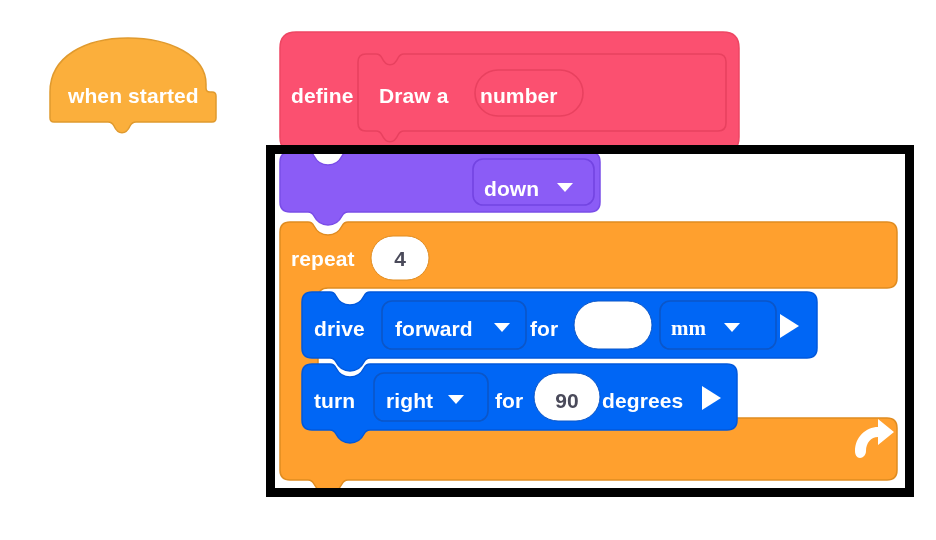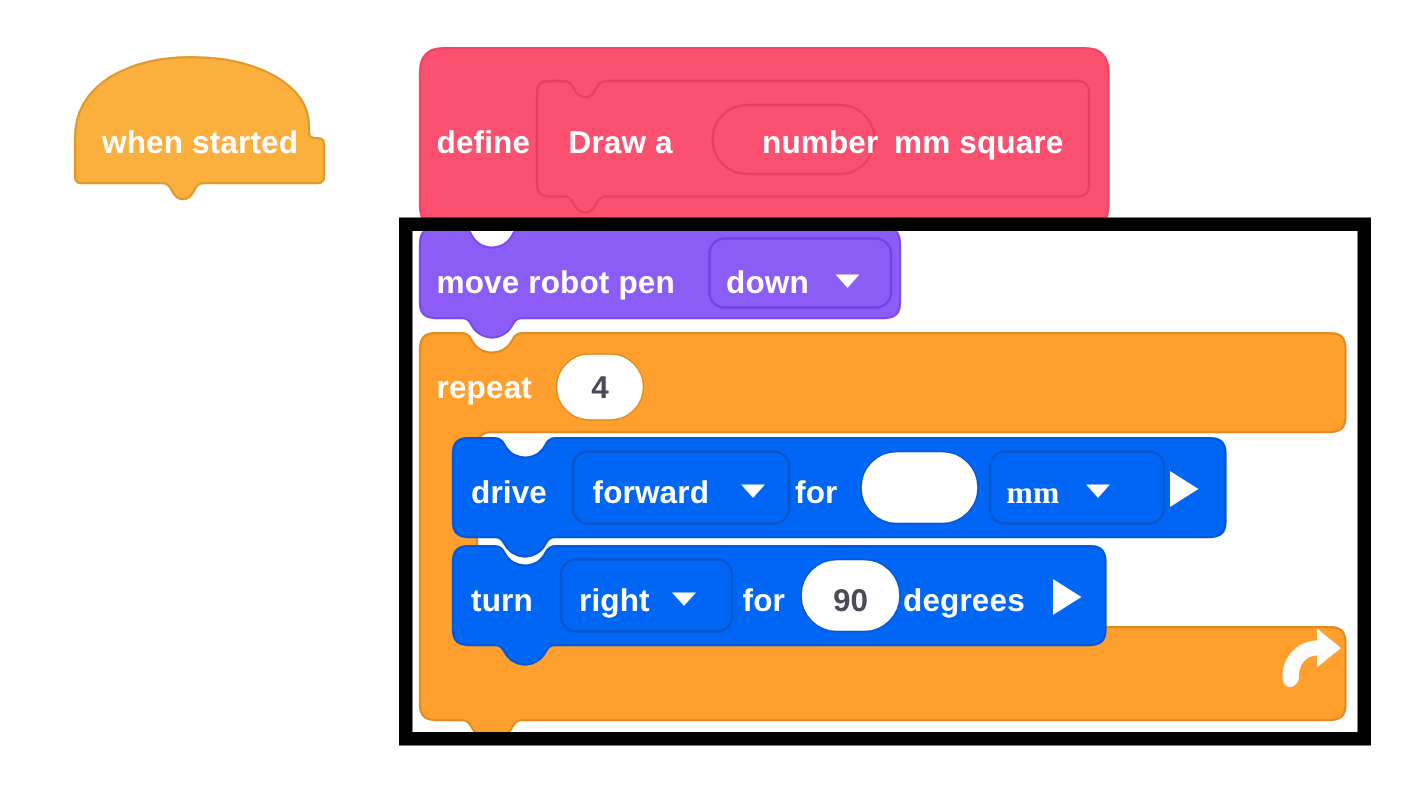--- a/index.html
+++ b/index.html
@@ -114,22 +114,21 @@
              C114,112 106,112 102,103
              Q100,99 96,99
              L86,99
              Q78,99 78,91
              Z" fill="none" stroke="#E8415F" stroke-width="1.6"></path>
 
     <rect x="195" y="38" width="108" height="46" rx="23" ry="23" fill="none" stroke="#E8415F" stroke-width="1.6"></rect>
   </svg>
   <div class="lbl" style="left:279px; top:85px;">define</div>
   <div class="lbl" style="left:367px; top:85px;">Draw a</div>
-  <div class="lbl" style="left:468px; top:85px;margin-left:28px;">number</div>
-  <div class="lbl" style="left:584px; top:85px;">mm square</div>
+  <div class="lbl" style="left:468px; top:85px;">number</div>
 
   <svg class="blk-svg" style="left:268px; top:152px;" width="330" height="72">
     <path d="M0,10
              Q0,0 10,0
              L28,0
              Q32,0 34,4
              C40,16 56,16 62,4
              Q64,0 68,0
              L310,0
              Q320,0 320,10
@@ -137,21 +136,20 @@
              Q320,60 310,60
              L68,60
              Q64,60 62,64
              C56,76 40,76 34,64
              Q32,60 28,60
              L10,60
              Q0,60 0,50
              Z" fill="#8B5CF6" stroke="#7A4DE8" stroke-width="1.5"></path>
     <rect x="193" y="7" width="121" height="46" rx="10" ry="10" fill="#8B5CF6" stroke="#7344E2" stroke-width="1.6"></rect>
   </svg>
-  <div class="lbl" style="left:279px; top:178px;">move robot pen</div>
   <div class="lbl" style="left:472px; top:178px;">down</div>
   <div class="caret" style="left:545px; top:183px;"></div>
 
   <svg class="blk-svg" style="left:268px; top:222px;" width="625" height="262">
     <path d="M0,10
              Q0,0 10,0
              L28,0
              Q32,0 34,4
              C40,16 56,16 62,4
              Q64,0 68,0

